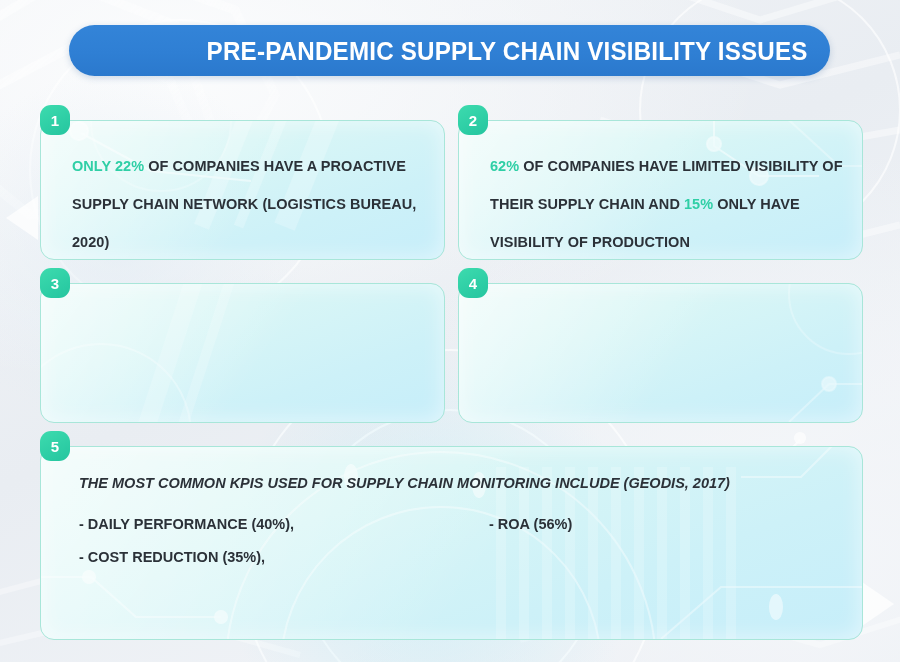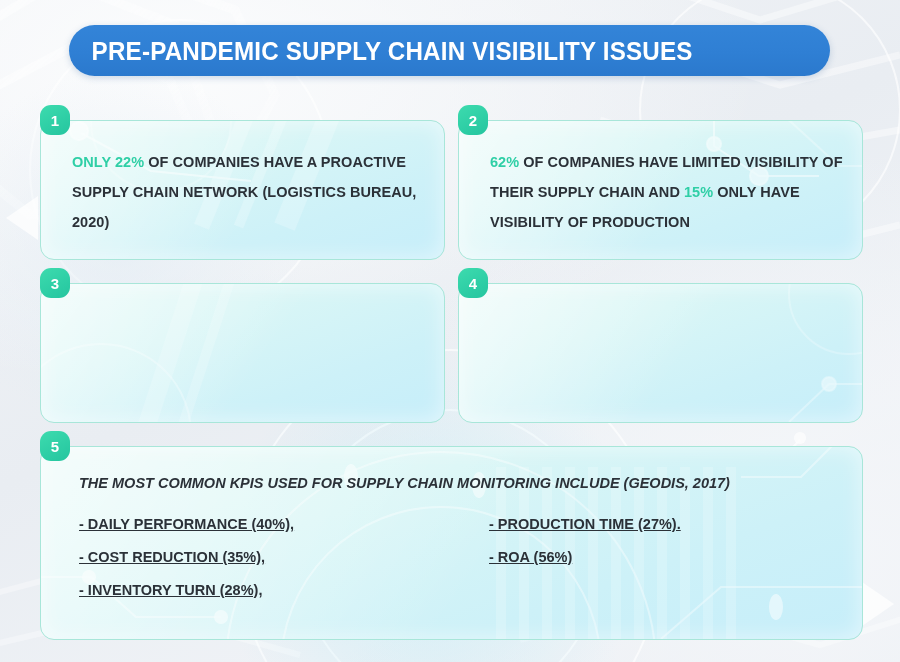--- a/index.html
+++ b/index.html
@@ -62,21 +62,21 @@
     position: absolute;
     left: 69px;
     top: 25px;
     width: 761px;
     height: 51px;
     border-radius: 26px;
     background: linear-gradient(180deg, #3384d8 0%, #2f7fd4 55%, #2b79cd 100%);
     box-shadow: 0 2px 7px rgba(40,90,150,.22);
     display: flex;
     align-items: center;
-    justify-content: flex-start;
+    justify-content: flex-end;
   }
   .title-text {
     color: #ffffff;
     font-size: 26px;
     font-weight: 700;
     letter-spacing: .2px;
     transform: scaleX(.93);
     white-space: nowrap;
     line-height: 1;
   }
@@ -118,21 +118,21 @@
     line-height: 1;
     z-index: 3;
   }
 
   .card-body {
     position: relative;
     z-index: 2;
     color: #2b3138;
     font-size: 14.5px;
     font-weight: 700;
-    line-height: 30px;
+    line-height: 38px;
     letter-spacing: .05px;
   }
   .hl { color: #2fcfa6; }
 
   
   #card-1 { left: 40px;  top: 120px; width: 403px; height: 138px; }
   #card-2 { left: 458px; top: 120px; width: 403px; height: 138px; }
   #card-3 { left: 40px;  top: 283px; width: 403px; height: 138px; }
   #card-4 { left: 458px; top: 283px; width: 403px; height: 138px; }
   #card-5 { left: 40px;  top: 446px; width: 821px; height: 192px; }
@@ -161,21 +161,20 @@
   }
   .kpi-col { flex: 0 0 auto; }
   .kpi-col.left  { width: 385px; padding-left: 38px; }
   .kpi-col.right { width: 400px; padding-left: 25px; }
   .kpi-item {
     color: #2b3138;
     font-size: 14.5px;
     font-weight: 700;
     line-height: 33px;
     white-space: nowrap;
-    text-decoration: underline;
   }
 </style>
 </head>
 <body>
 
 <div id="infographic">
 
   <svg class="bg-layer bg-hex" width="900" height="662" viewBox="0 0 900 662" xmlns="http://www.w3.org/2000/svg">
     <defs>
       <linearGradient id="hexg" x1="0" y1="0" x2="1" y2="1">
@@ -338,22 +337,20 @@
           <ellipse cx="735" cy="160" rx="7" ry="13"></ellipse>
         </g>
       </svg>
     </div>
     <div class="badge">5</div>
     <div class="kpi-heading">THE MOST COMMON KPIS USED FOR SUPPLY CHAIN MONITORING INCLUDE (GEODIS, 2017)</div>
     <div class="kpi-columns">
       <div class="kpi-col left">
         <div class="kpi-item">- DAILY PERFORMANCE (40%),</div>
         <div class="kpi-item">- COST REDUCTION (35%),</div>
-        <div class="kpi-item">- INVENTORY TURN (28%),</div>
       </div>
       <div class="kpi-col right">
-        <div class="kpi-item">- PRODUCTION TIME (27%).</div>
         <div class="kpi-item">- ROA (56%)</div>
       </div>
     </div>
   </div>
 
 </div>
 
 </body></html>

